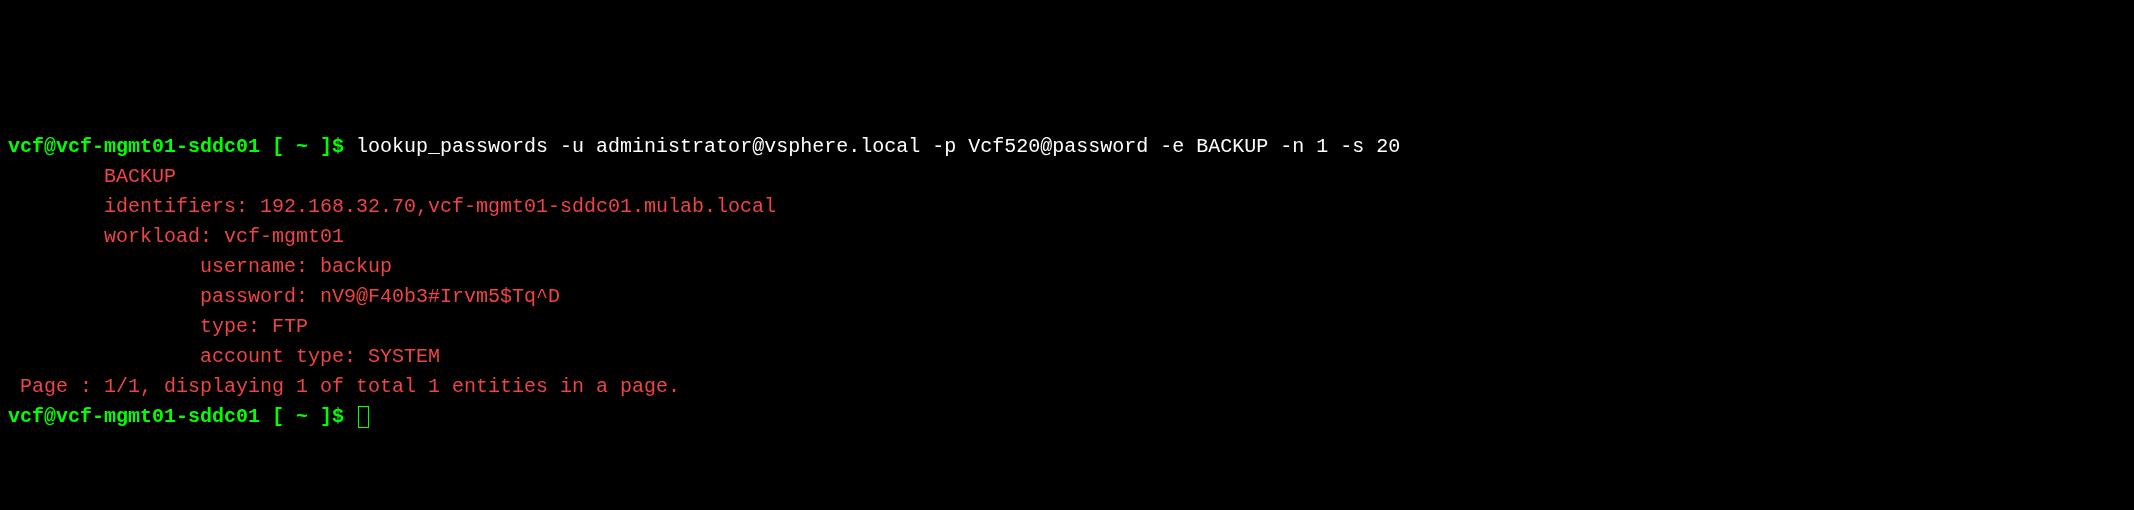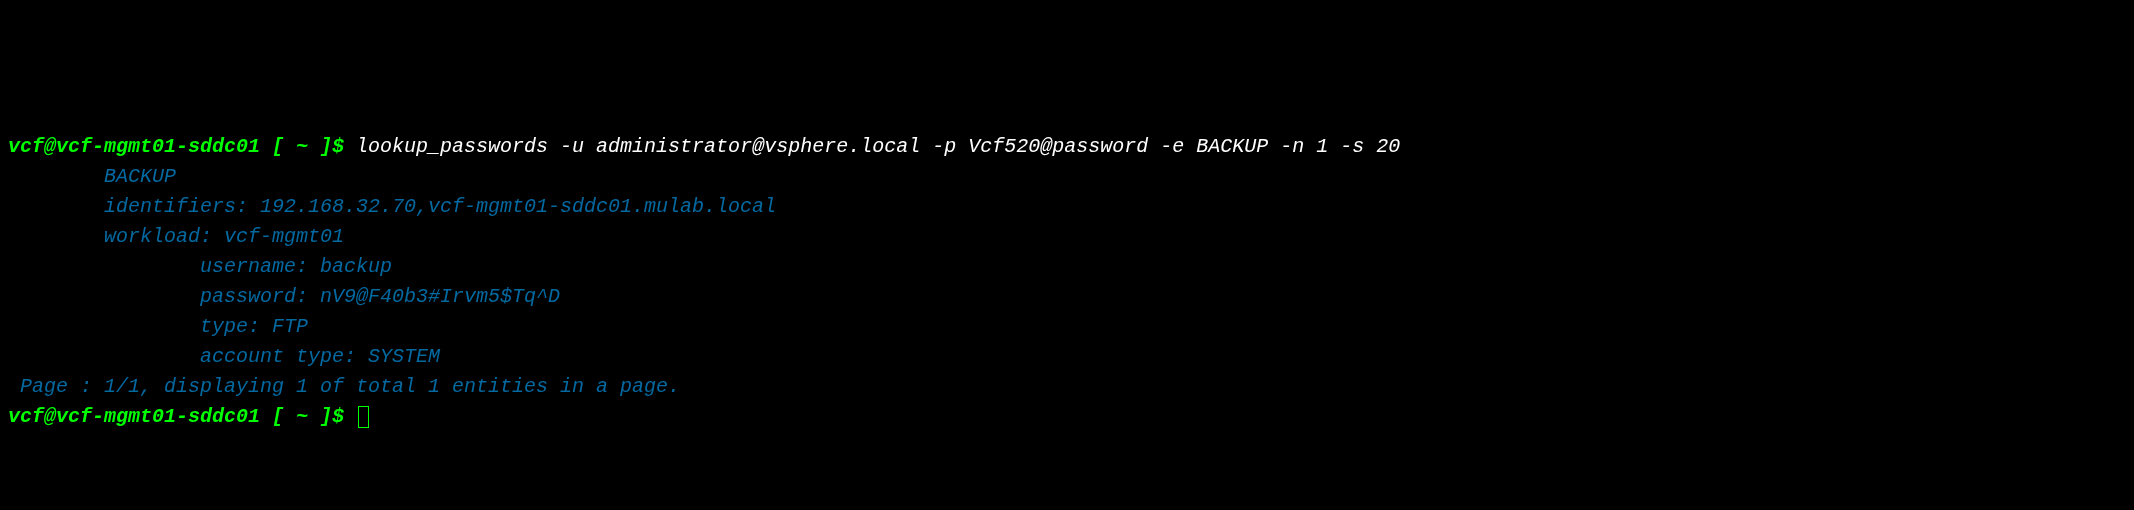--- a/index.html
+++ b/index.html
@@ -22,33 +22,32 @@
       font-weight: bold;
     }
     .prompt-brackets {
       color: #00ff00;
       font-weight: bold;
     }
     .command {
       color: #ffffff;
     }
     .output {
-      color: #0369a1;
+      color: #ef4444;
     }
     .cursor {
       display: inline-block;
       width: 11px;
       height: 22px;
       border: 1px solid #00ff00;
       vertical-align: text-bottom;
       margin-left: 2px;
     }
     .line {
       display: block;
-      font-style: italic;
     }
   </style>
 </head>
 <body>
 
 
 
 <div><span class="line"><span class="prompt-user">vcf@vcf-mgmt01-sddc01</span><span class="prompt-brackets"> [ ~ ]$ </span><span class="command">lookup_passwords -u administrator@vsphere.local -p Vcf520@password -e BACKUP -n 1 -s 20</span></span><span class="line output"></span><span class="line output">        BACKUP</span><span class="line output">        identifiers: 192.168.32.70,vcf-mgmt01-sddc01.mulab.local</span><span class="line output">        workload: vcf-mgmt01</span><span class="line output">                username: backup</span><span class="line output">                password: nV9@F40b3#Irvm5$Tq^D</span><span class="line output">                type: FTP</span><span class="line output">                account type: SYSTEM</span><span class="line output"></span><span class="line output"> Page : 1/1, displaying 1 of total 1 entities in a page.</span><span class="line output"></span><span class="line"><span class="prompt-user">vcf@vcf-mgmt01-sddc01</span><span class="prompt-brackets"> [ ~ ]$ </span><span class="cursor"></span></span></div>
 
 

